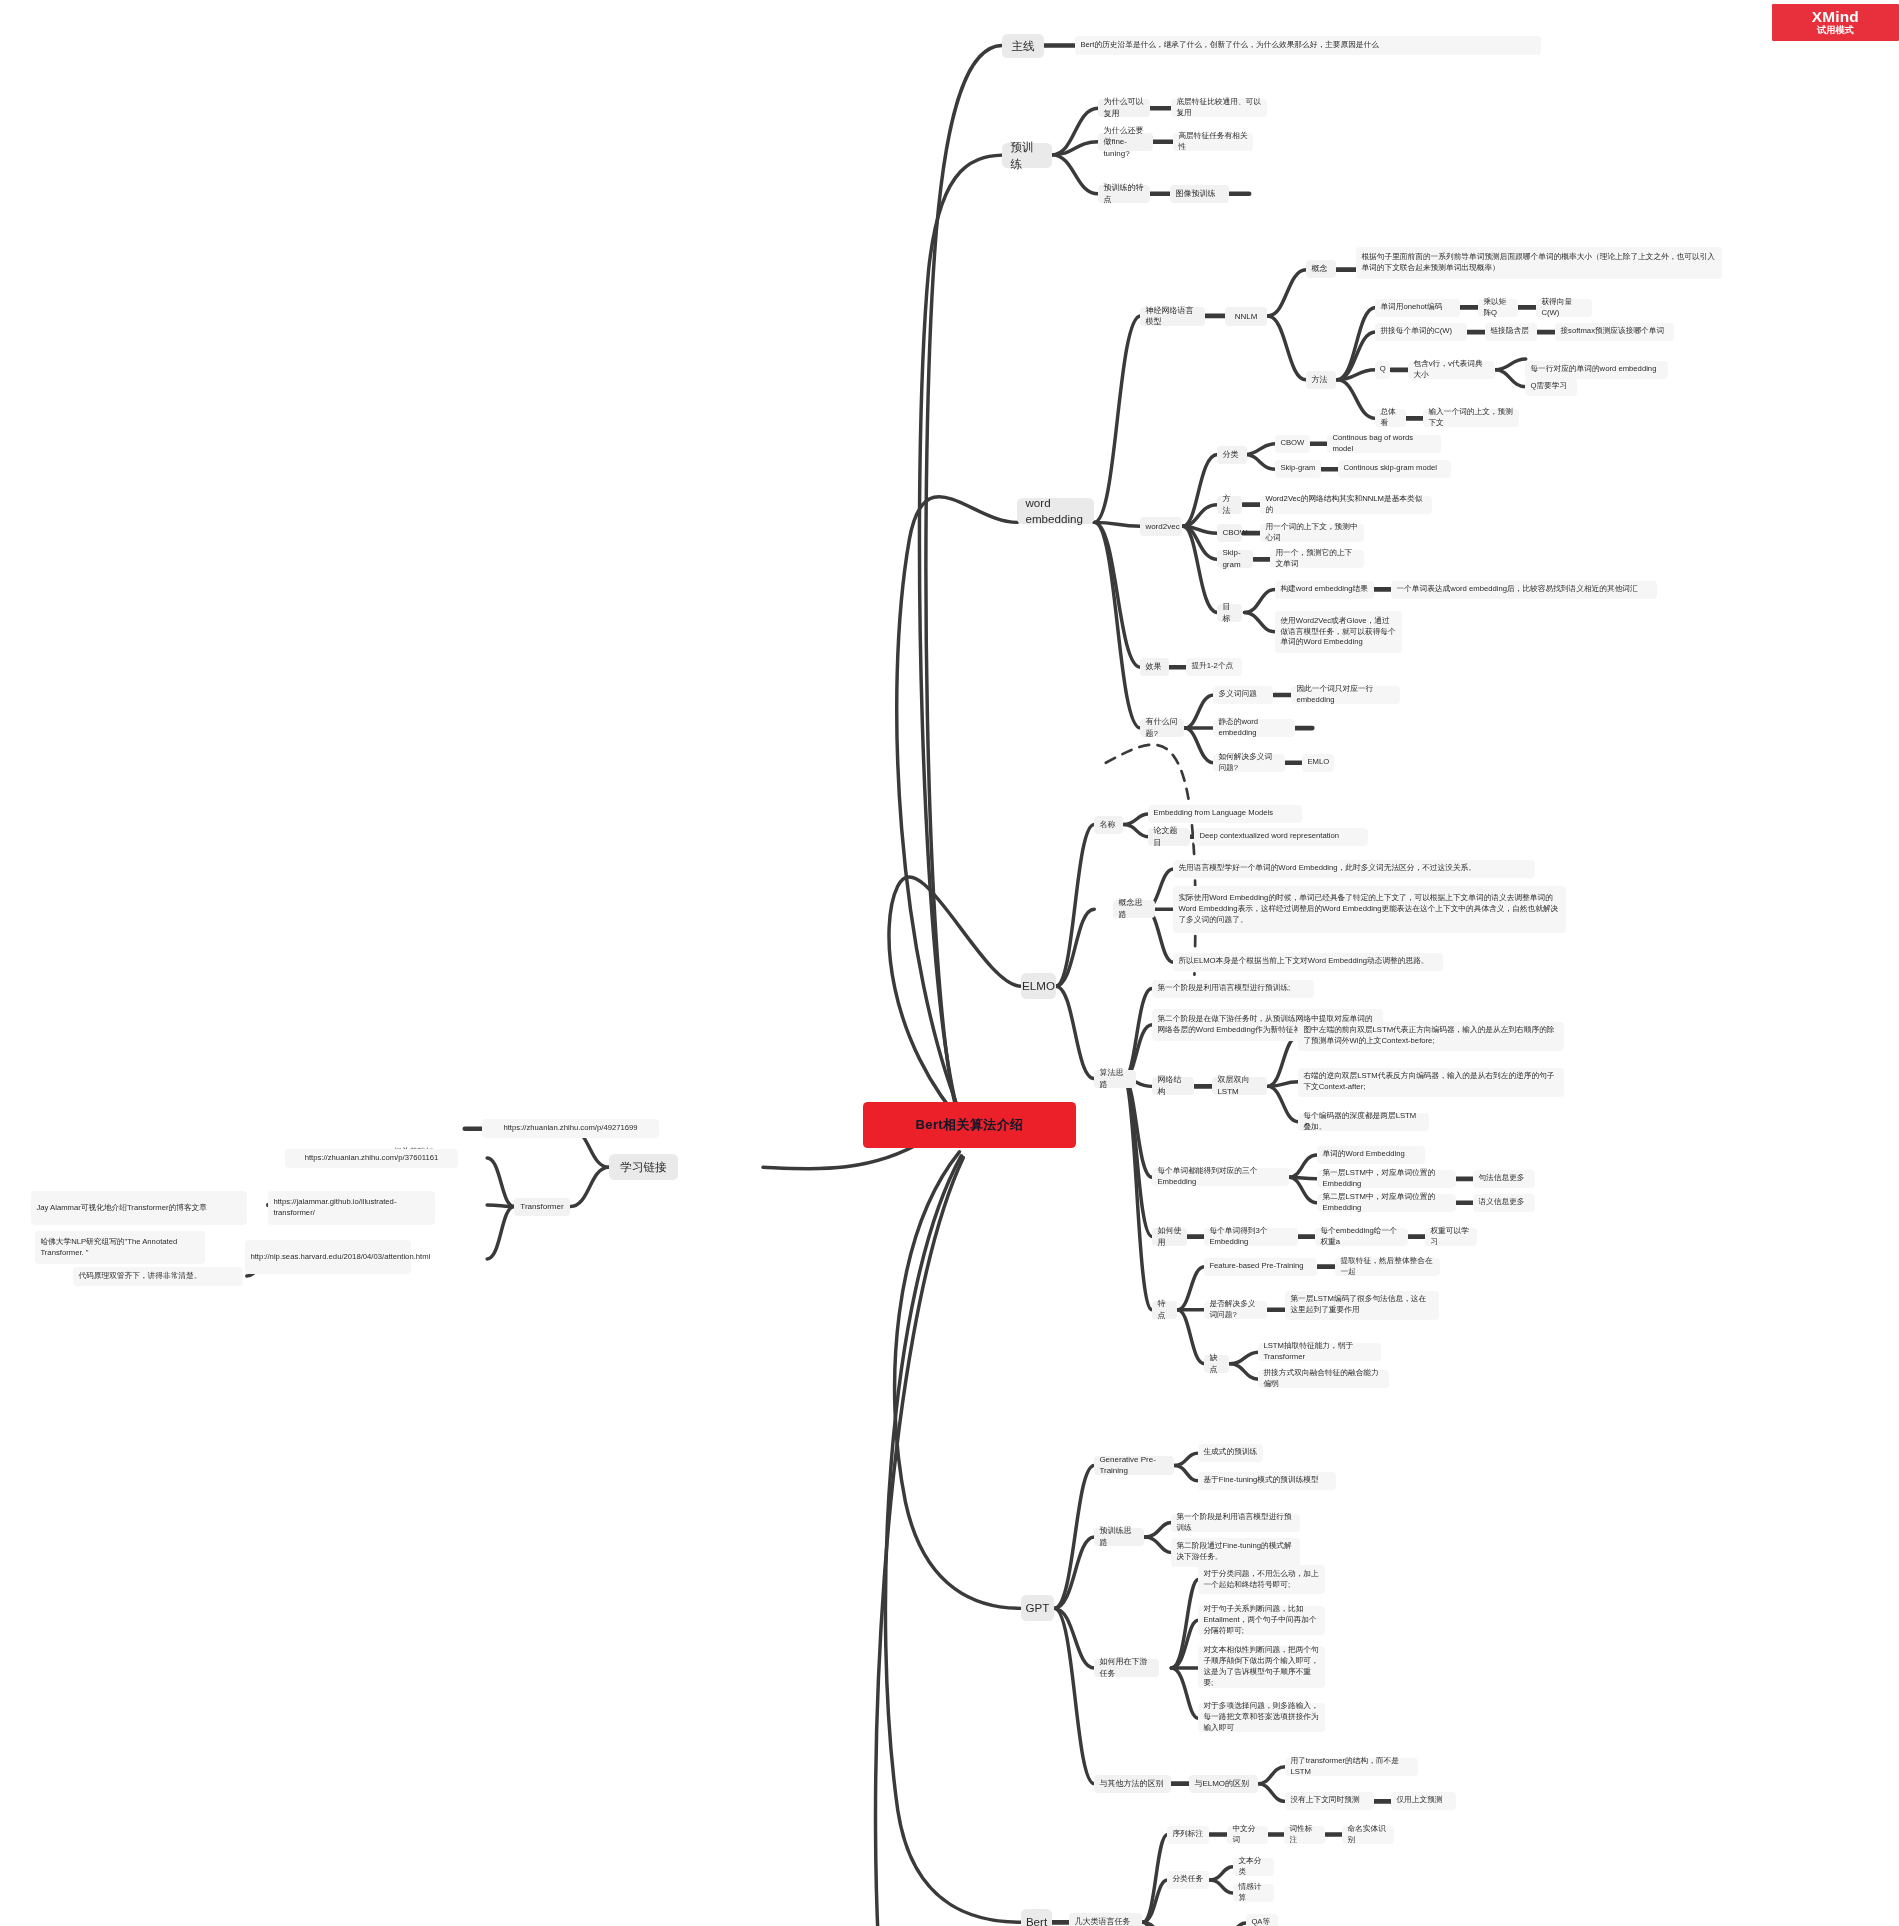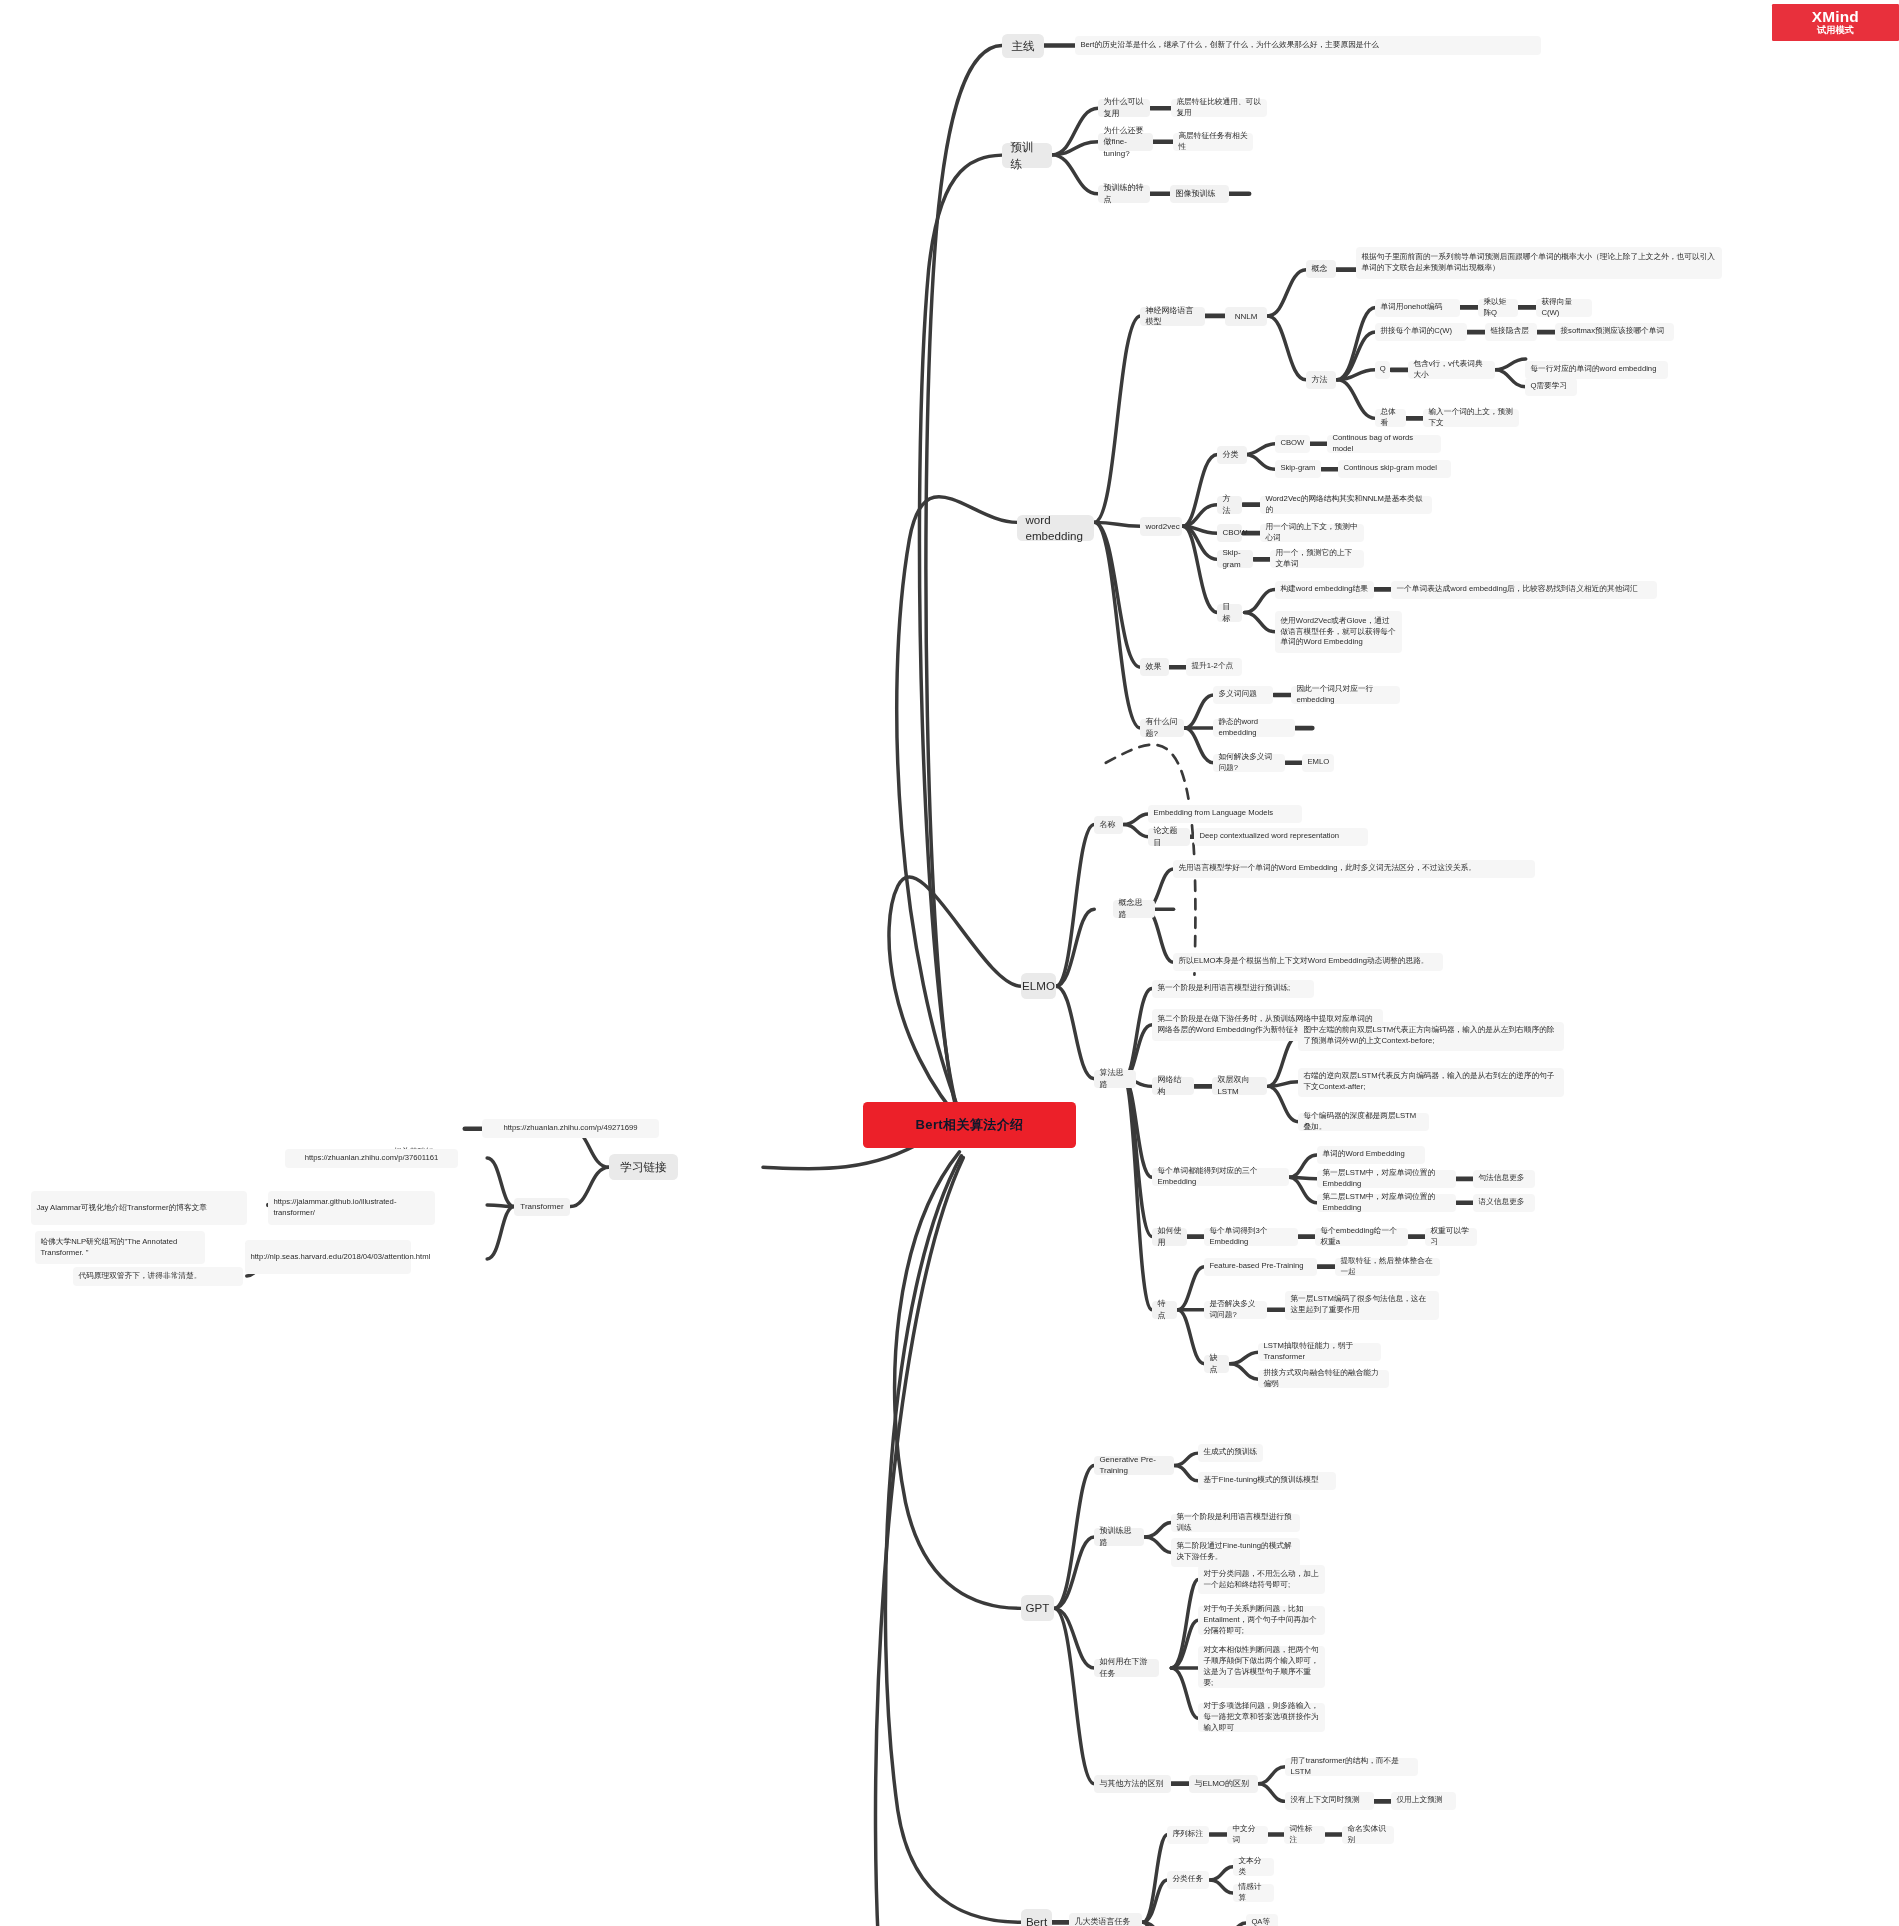--- a/index.html
+++ b/index.html
@@ -220,21 +220,21 @@
   <div class="node leaf" style="left:1173px;top:133px;width:80px;height:17.7px;">
     <span>高层特征任务有相关性</span>
     </div>
   <div class="node lvl2" style="left:1098px;top:185px;width:52px;height:17.7px;">
     <span>预训练的特点</span>
     </div>
   <div class="node lvl2" style="left:1170px;top:185px;width:59px;height:17.7px;">
     <span>图像预训练</span>
     </div>
 
-  <div class="node lvl1" style="left:1017px;top:515px;width:77px;height:26px;justify-content:flex-end;">
+  <div class="node lvl1" style="left:1017px;top:498px;width:77px;height:26px;justify-content:flex-end;">
     <span>word embedding</span>
     </div>
 
   <div class="node lvl2" style="left:1140px;top:307px;width:65px;height:18.5px;">
     <span>神经网络语言模型</span>
     </div>
   <div class="node lvl2" style="left:1225px;top:307px;width:42px;height:18.5px;justify-content:center;">
     <span>NNLM</span>
     </div>
   <div class="node lvl2" style="left:1306px;top:260px;width:30px;height:17.7px;">
@@ -371,20 +371,23 @@
     </div>
   <div class="node leaf" style="left:1194px;top:828px;width:174px;height:17.7px;">
     <span>Deep contextualized word representation</span>
     </div>
   <div class="node lvl2" style="left:1113px;top:900px;width:42px;height:17.7px;">
     <span>概念思路</span>
     </div>
   <div class="node leaf" style="left:1173px;top:860px;width:362px;height:17.7px;">
     <span>先用语言模型学好一个单词的Word Embedding，此时多义词无法区分，不过这没关系。</span>
     </div>
+  <div class="node leaf" style="left:1173px;top:886px;width:393px;height:47px;">
+    <span>实际使用Word Embedding的时候，单词已经具备了特定的上下文了，可以根据上下文单词的语义去调整单词的Word Embedding表示，这样经过调整后的Word Embedding更能表达在这个上下文中的具体含义，自然也就解决了多义词的问题了。</span>
+    </div>
   <div class="node leaf" style="left:1173px;top:953px;width:270px;height:17.7px;">
     <span>所以ELMO本身是个根据当前上下文对Word Embedding动态调整的思路。</span>
     </div>
   <div class="node lvl2" style="left:1094px;top:1070px;width:42px;height:17.7px;">
     <span>算法思路</span>
     </div>
   <div class="node leaf" style="left:1152px;top:980px;width:162px;height:17.7px;">
     <span>第一个阶段是利用语言模型进行预训练;</span>
     </div>
   <div class="node leaf" style="left:1152px;top:1009px;width:231px;height:32px;">

